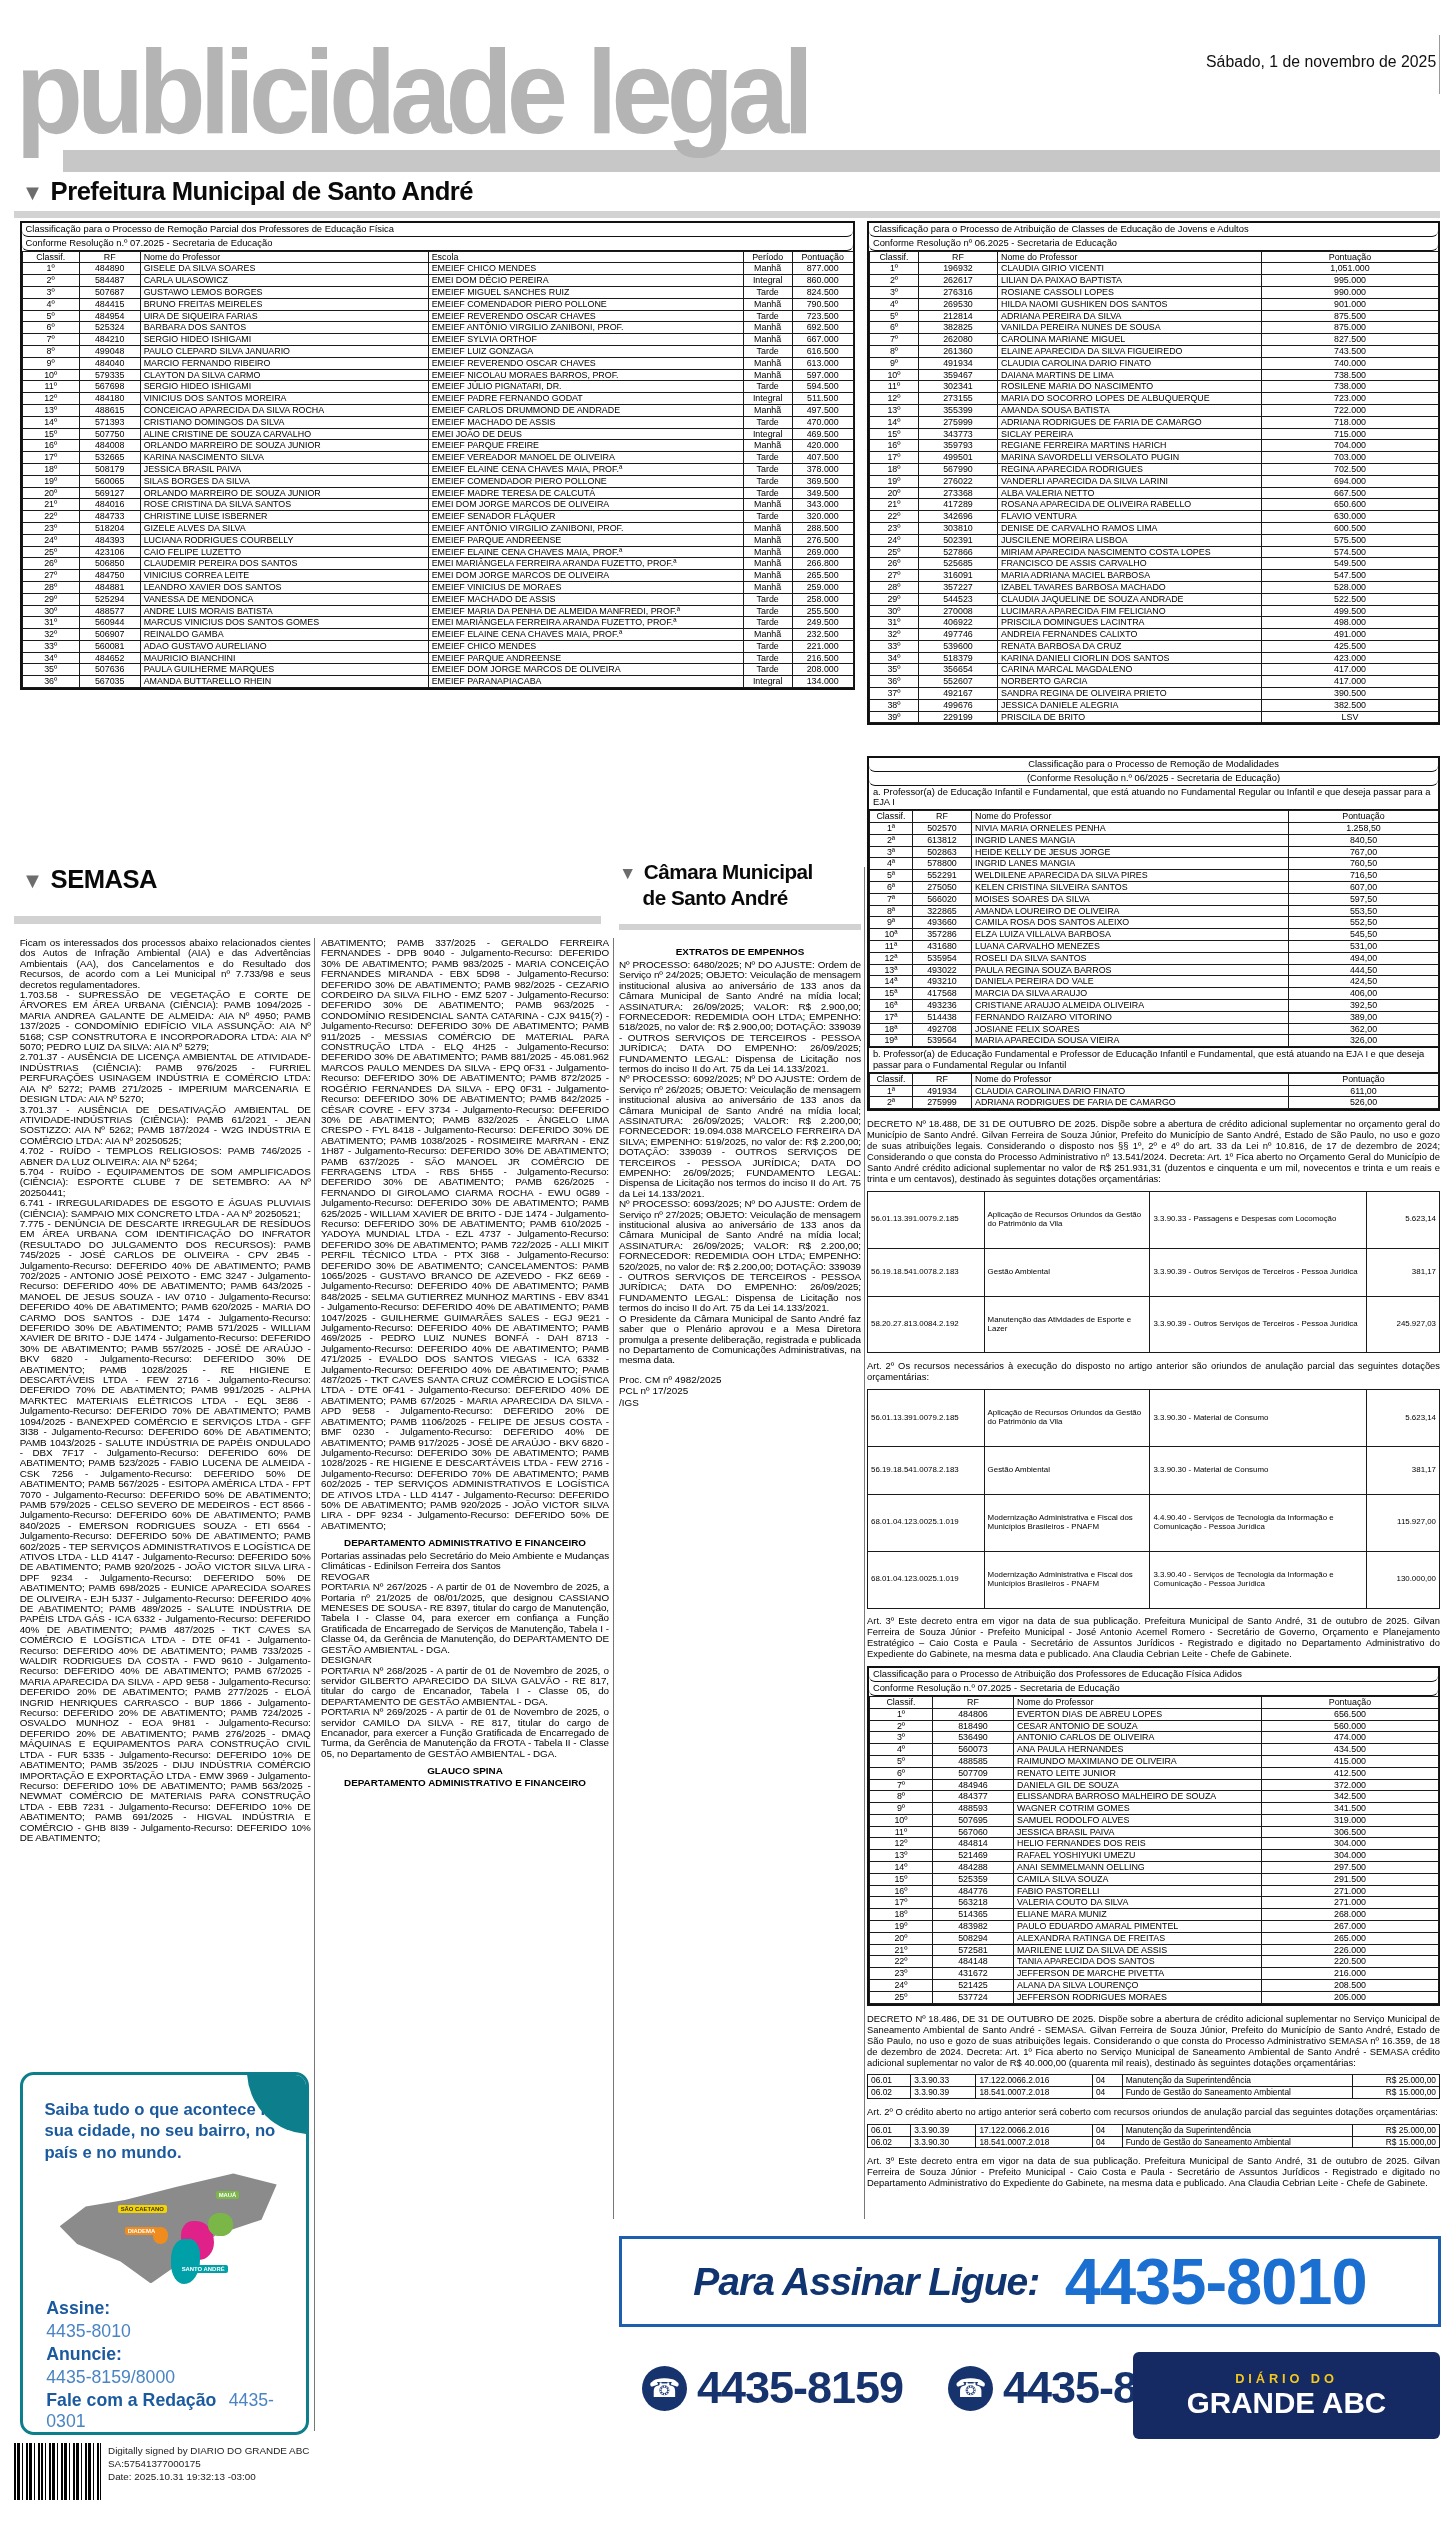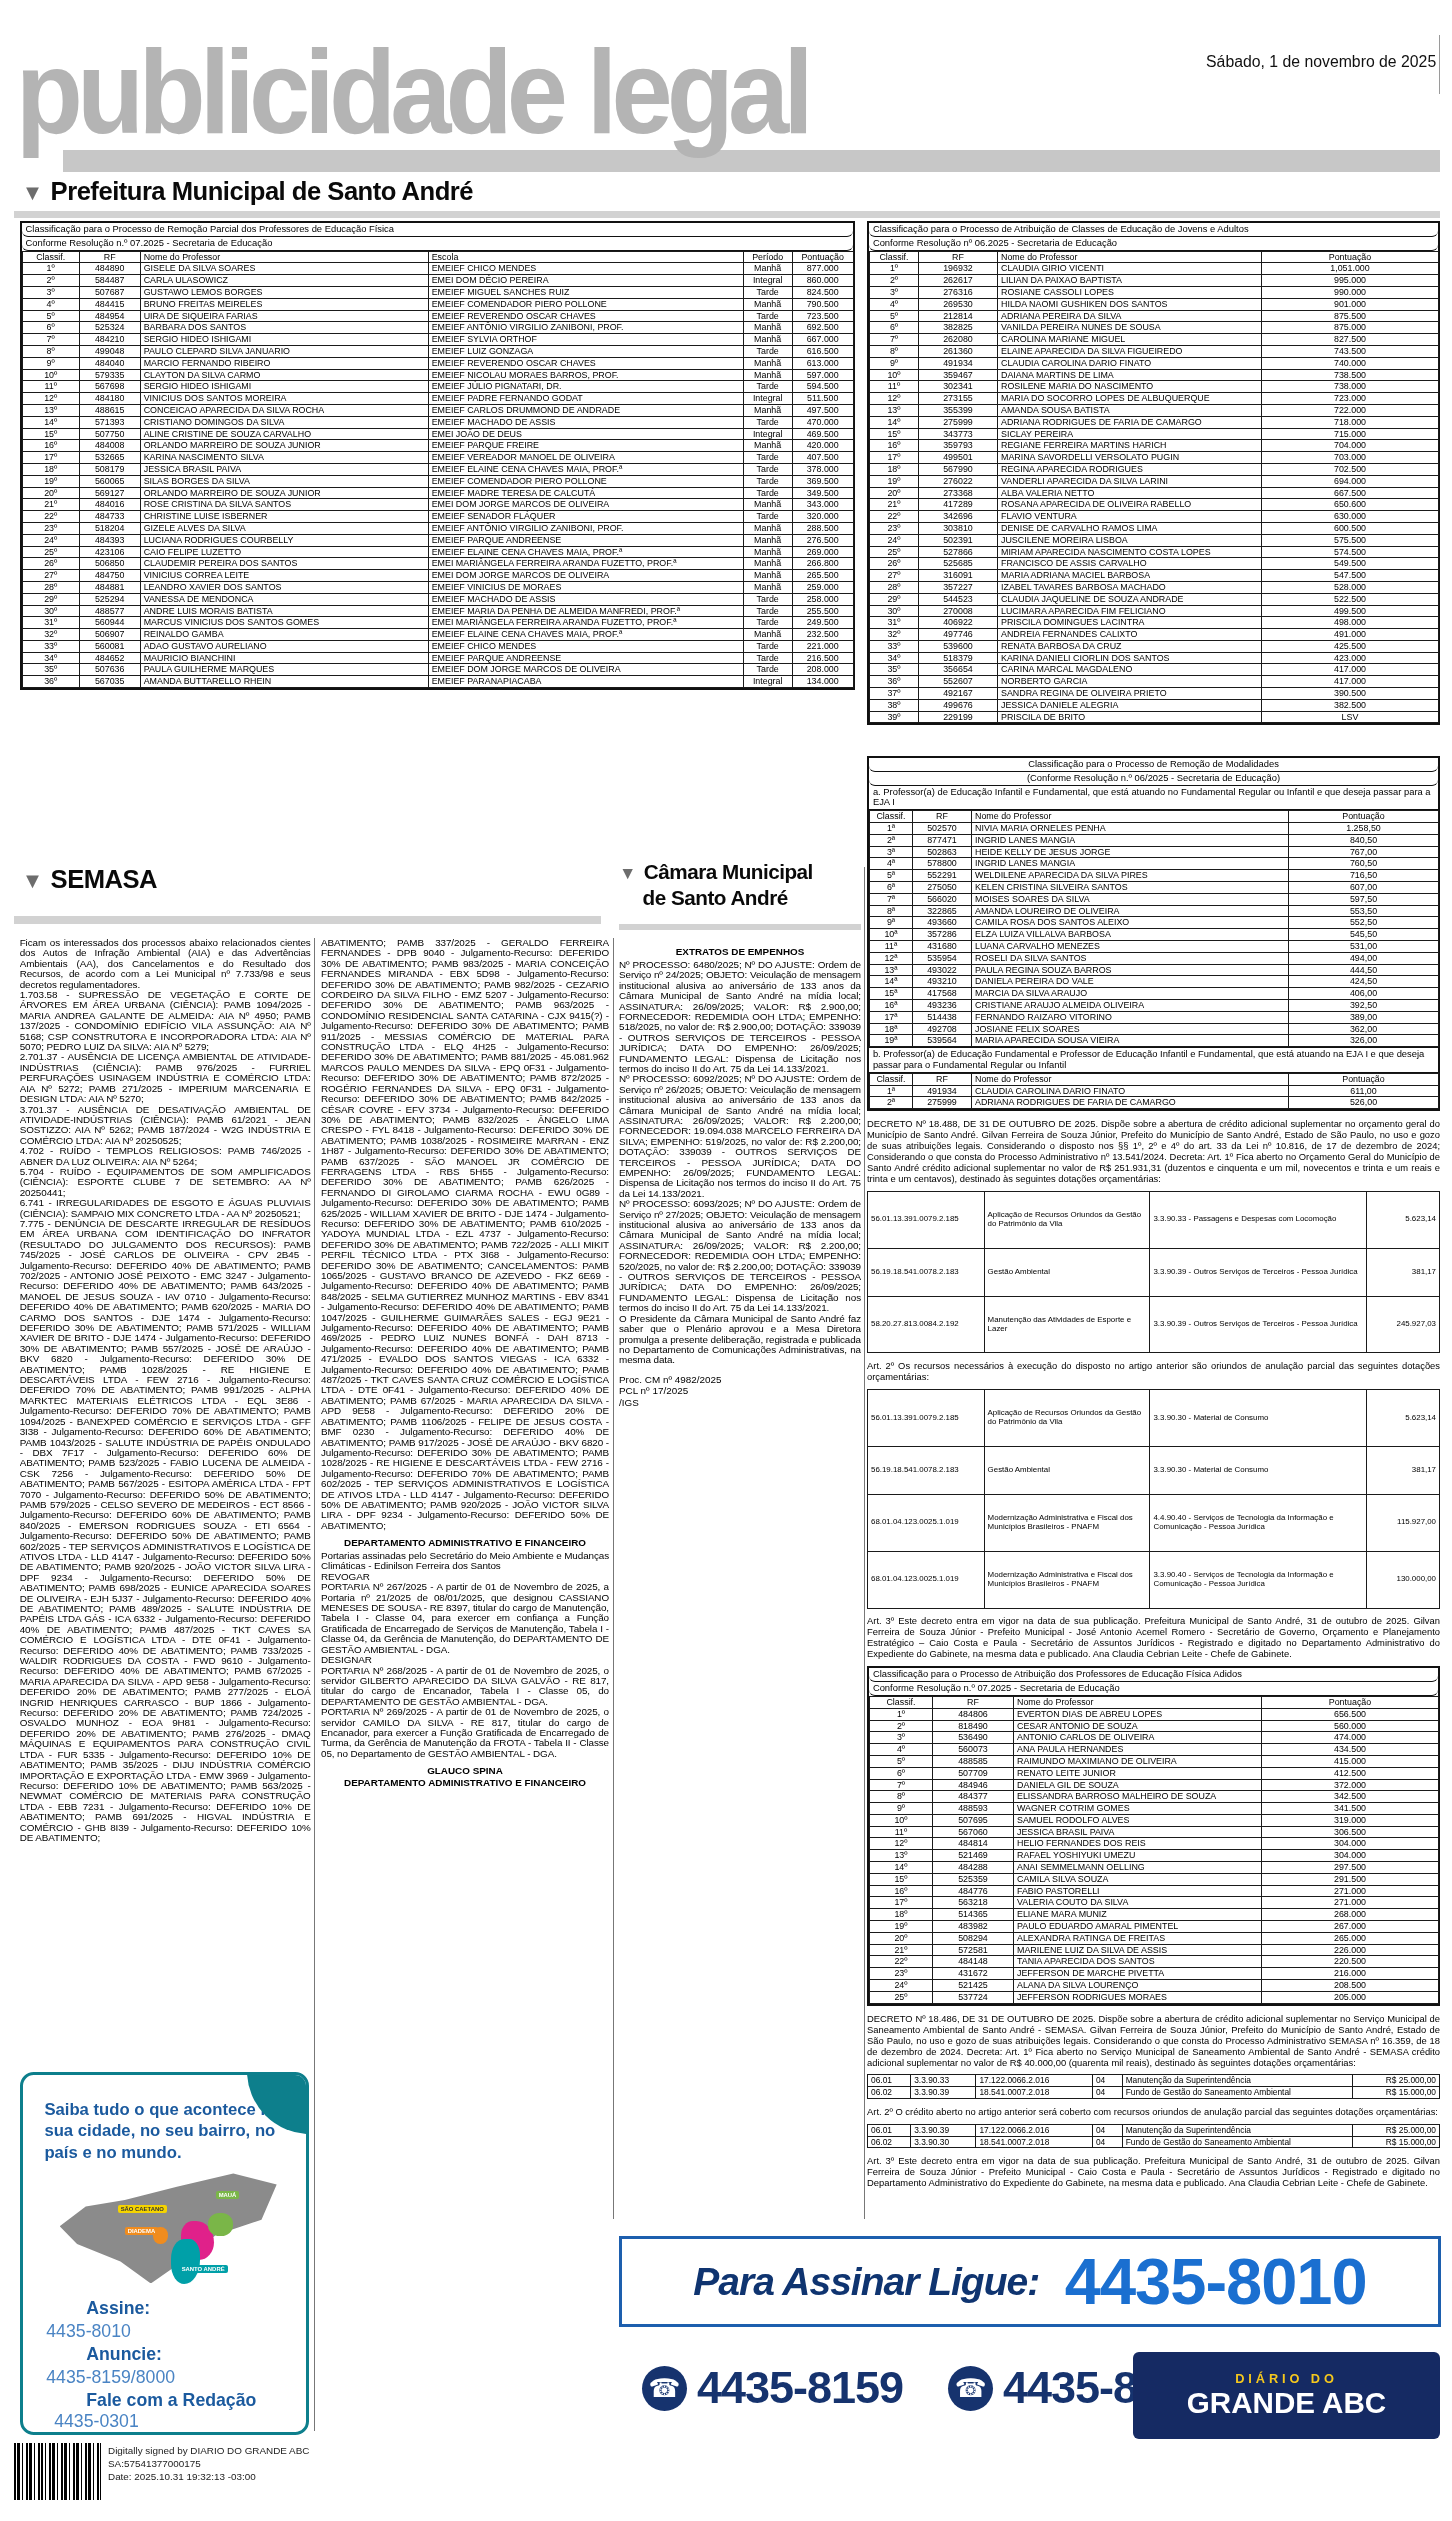--- a/index.html
+++ b/index.html
@@ -47,21 +47,21 @@
   
   .adbox { position:absolute; left:19.7px; top:2072px; width:289px; height:363px;
            border:3px solid #0d7f8c; border-radius:13.8px; background:#fff; overflow:hidden; }
   .adcorner { position:absolute; top:-3.9px; right:-3.9px; width:63px; height:63px; background:#0d7f8c;
               border-radius:0 0 0 63px; }
   .adhead { margin:23.6px 19.7px 5.9px 21.7px; color:#1b5a9e; font-weight:bold; font-size:16.7px; line-height:1.3; }
   .admap { position:relative; height:126px; }
   .blob  { position:absolute; }
   .chip { position:absolute; font-size:5.9px; color:#fff; padding:1px 3px; border-radius:2px; font-weight:bold; }
   .adrow { margin:2px 0 0 23.6px; }
-  .adlabel { color:#1b5a9e; font-weight:bold; font-size:17.7px;margin-left:40px; }
+  .adlabel { color:#1b5a9e; font-weight:bold; font-size:17.7px; }
   .adnum { color:#4a84c4; font-size:17.7px; }
 
   
   .assinar { position:absolute; left:619px; top:2236px; width:822px; height:91px; border:3.9px solid #1d5fae;
              display:flex; align-items:center; justify-content:center; gap:25.6px; background:#fff; }
   .assinar .t { color:#0f3470; font-weight:bold; font-style:italic; font-size:39px; letter-spacing:-1px; }
   .assinar .n { color:#1a6fd0; font-weight:bold; font-size:65px; letter-spacing:-1px; }
 
   
   .anunbox { position:absolute; left:331px; top:2356px; width:296px; height:79px; border:2px solid #333;
@@ -693,21 +693,21 @@
           </thead>
           <tbody>
             <tr>
               <td>1ª</td>
               <td>502570</td>
               <td>NIVIA MARIA ORNELES PENHA</td>
               <td>1.258,50</td>
             </tr>
             <tr>
               <td>2ª</td>
-              <td>877471</td>
+              <td>613812</td>
               <td>INGRID LANES MANGIA</td>
               <td>840,50</td>
             </tr>
             <tr>
               <td>3ª</td>
               <td>502863</td>
               <td>HEIDE KELLY DE JESUS JORGE</td>
               <td>767,00</td>
             </tr>
             <tr>

